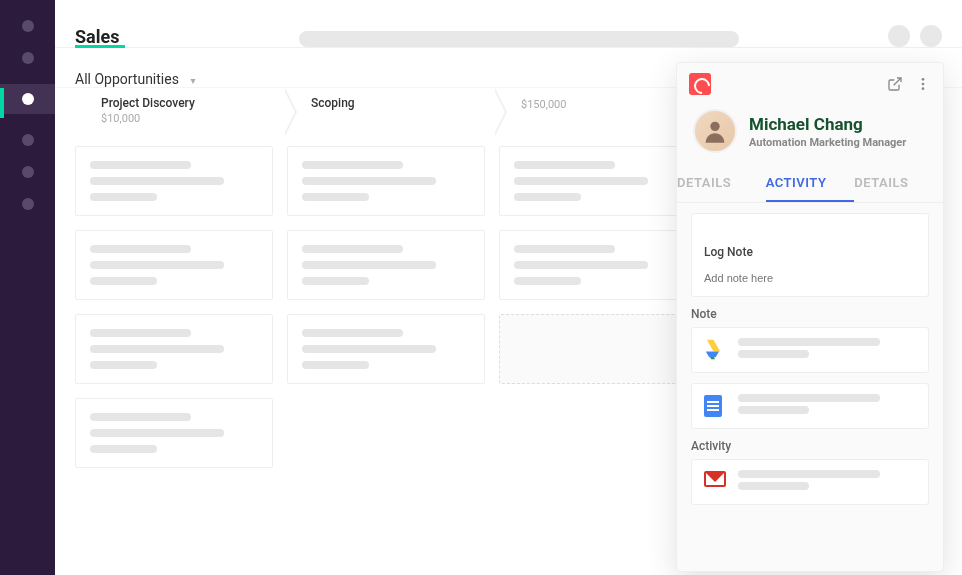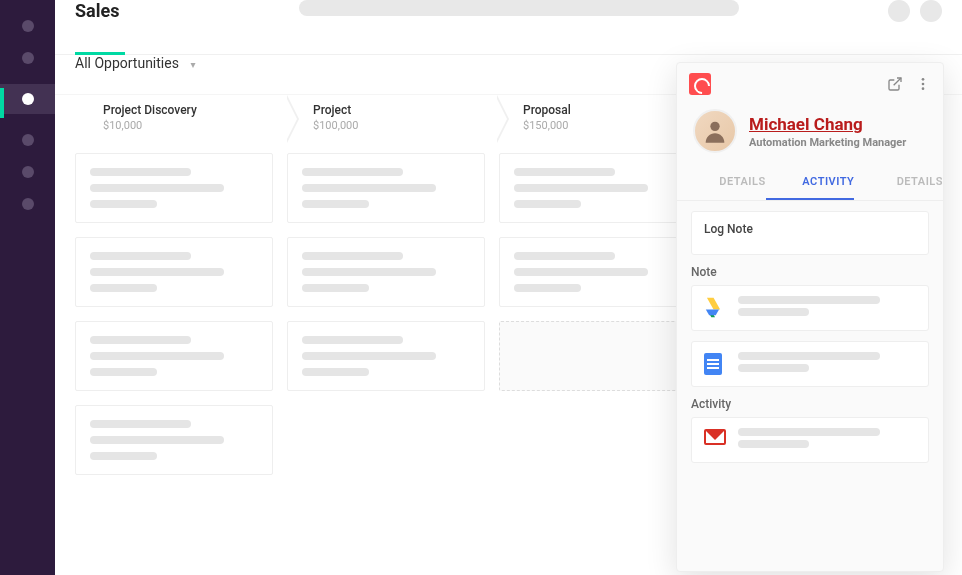--- a/index.html
+++ b/index.html
@@ -6,31 +6,31 @@
     body { font-family: -apple-system, BlinkMacSystemFont, "Segoe UI", Roboto, sans-serif; background: #fff; width: 962px; height: 575px; overflow: hidden; position: relative; }
 
     .sidebar { width: 55px; height: 575px; background: #2d1b3d; position: absolute; left: 0; top: 0; display: flex; flex-direction: column; align-items: center; padding-top: 20px; gap: 20px; }
     .nav-dot { width: 12px; height: 12px; border-radius: 50%; background: #5a4a6a; cursor: pointer; }
     .nav-dot.active { background: #fff; }
     .nav-indicator { position: absolute; left: 0; top: 88px; width: 4px; height: 30px; background: #00d9a3; }
     .nav-dot-wrapper.active-wrap { background: rgba(90,74,106,0.5); width: 55px; height: 30px; display:flex; align-items:center; justify-content:center; }
 
     .main { position: absolute; left: 55px; top: 0; right: 0; height: 575px; background: #fff; }
 
-    .header { height: 55px; display: flex; align-items: flex-start; padding: 0 20px; border-bottom: 1px solid #f0f0f0; }
+    .header { height: 48px; display: flex; align-items: flex-end; padding: 0 20px; border-bottom: 1px solid #f0f0f0; }
     .page-title { font-size: 18px; font-weight: 700; color: #222; }
     .title-underline { position: absolute; bottom: -1px; left: 20px; width: 50px; height: 3px; background: #00d9a3; }
     .header-search { margin-left: 180px; flex: 1; max-width: 440px; height: 16px; background: #e8e8e8; border-radius: 8px; }
     .header-actions { margin-left: auto; display: flex; gap: 10px; }
     .header-action-dot { width: 22px; height: 22px; border-radius: 50%; background: #e8e8e8; }
 
-    .subheader { height: 40px; display: flex; align-items: flex-start; padding: 0 20px; border-bottom: 1px solid #f5f5f5; font-size: 14px; color: #333; }
+    .subheader { height: 40px; display: flex; align-items: flex-end; padding: 0 20px; border-bottom: 1px solid #f5f5f5; font-size: 14px; color: #333; }
     .dropdown-caret { margin-left: 8px; color: #aaa; font-size: 10px; }
 
-    .stages { display: flex; height: 48px; padding-left: 20px; margin-left: 14px; }
+    .stages { display: flex; height: 48px; padding-left: 32px; }
     .stage { width: 210px; padding: 8px 0 8px 14px; position: relative; }
     .stage-name { font-size: 12px; color: #333; font-weight: 500; }
     .stage-value { font-size: 11px; color: #aaa; margin-top: 2px; }
     .stage-arrow { position: absolute; right: 0; top: 0; width: 0; height: 0; border-top: 24px solid transparent; border-bottom: 24px solid transparent; border-left: 12px solid #f0f0f0; }
     .stage-arrow::before { content:''; position:absolute; right:2px; top:-24px; width:0; height:0; border-top:24px solid transparent; border-bottom:24px solid transparent; border-left:12px solid #fff;}
 
     .board { padding: 10px 20px; display: flex; gap: 14px; }
     .col { width: 198px; display: flex; flex-direction: column; gap: 14px; }
     .card { border: 1px solid #eee; border-radius: 2px; padding: 14px; height: 70px; background: #fff; }
     .card.dashed { border: 1px dashed #ddd; background: #fafafa; }
@@ -40,30 +40,30 @@
     .drawer { position: absolute; right: 18px; top: 62px; width: 268px; background: #fafafa; border: 1px solid #eee; box-shadow: 0 8px 32px rgba(0,0,0,0.12); border-radius: 4px; padding: 0; height: 510px; overflow: hidden; }
     .drawer-top { display: flex; align-items: center; justify-content: space-between; padding: 10px 12px; }
     .brand-icon { width: 22px; height: 22px; background: #ff4d4f; border-radius: 3px; position: relative; }
     .brand-icon::after { content:''; position:absolute; left:5px; top:5px; width:12px; height:12px; border:2px solid #fff; border-radius:50%; border-right-color:transparent; transform: rotate(45deg); }
     .drawer-icons { display: flex; gap: 12px; align-items:center; }
     .popout-icon svg, .more-icon svg { display:block; }
 
     .profile { display: flex; gap: 12px; padding: 4px 16px 12px; align-items: center; }
     .avatar { width: 44px; height: 44px; border-radius: 50%; background: linear-gradient(135deg,#f0d8c0,#e8c8a8); border:2px solid #f0f0f0; display:flex; align-items:center; justify-content:center; }
     .avatar svg { width: 28px; height: 28px; }
-    .profile-name { font-size: 17px; font-weight: 700; color: #b91c1c; text-decoration: underline; }
+    .profile-name { font-size: 17px; font-weight: 700; color: #14532d; }
     .profile-title { font-size: 11px; color: #888; margin-top: 2px; font-weight: bold; }
 
     .tabs { display: flex; border-bottom: 1px solid #eee; }
-    .tab { flex: 1; text-align: right; font-size: 11px; font-weight: 600; color: #bbb; padding: 10px 0; letter-spacing: 0.5px; cursor: pointer; }
+    .tab { flex: 1; text-align: left; font-size: 13px; font-weight: 600; color: #bbb; padding: 10px 0; letter-spacing: 0.5px; cursor: pointer; }
     .tab.active { color: #4169e1; border-bottom: 2px solid #4169e1; }
 
     .section { padding: 10px 14px; }
     .section-card { background: #fff; border: 1px solid #eee; border-radius: 3px; padding: 10px 12px; margin-bottom: 10px; }
-    .section-label { font-size: 12px; color: #444; margin-bottom: 8px; font-weight: 500; }
+    .section-label { font-size: 12px; color: #444; margin-bottom: 8px; font-weight: 500; margin-top: 21px; }
     .note-input { width: 100%; border: none; font-size: 11px; color: #bbb; outline: none; background: transparent; }
     .group-label { font-size: 12px; color: #666; font-weight: 500; margin: 6px 0; }
 
     .file-row { background: #fff; border: 1px solid #eee; border-radius: 3px; padding: 10px 12px; margin-bottom: 10px; display: flex; align-items: center; gap: 12px; }
     .file-icon { width: 22px; height: 22px; flex-shrink: 0; }
     .file-skel { flex:1; }
     .file-skel .skel { margin-bottom: 4px; }
 
     .gdrive { position: relative; }
     .gdoc-icon { background: #4285f4; width: 18px; height: 22px; border-radius: 2px; position: relative; }
@@ -104,26 +104,24 @@
     </span>
   </div>
 
   <div class="stages">
     <div class="stage">
       <div class="stage-name">Project Discovery</div>
       <div class="stage-value">$10,000</div>
       <div class="stage-arrow"></div>
     </div>
     <div class="stage">
-      <div class="stage-name">Project</div>
-      <div class="stage-value">$100,000</div>
+      <div class="stage-name">Scoping</div>
       <div class="stage-arrow"></div>
     </div>
     <div class="stage">
-      <div class="stage-name">Proposal</div>
       <div class="stage-value">$150,000</div>
       <div class="stage-arrow"></div>
     </div>
   </div>
 
   <div class="board">
     <div class="col">
       <div class="card">
           <div class="skel w60"></div>
           <div class="skel w80"></div>
@@ -214,20 +212,21 @@
 
   <div class="tabs">
     <div class="tab">DETAILS</div>
     <div class="tab active">ACTIVITY</div>
     <div class="tab">DETAILS</div>
   </div>
 
   <div class="section">
     <div class="section-card">
       <div class="section-label">Log Note</div>
+      <input class="note-input" placeholder="Add note here" style="">
     </div>
 
     <div class="group-label">Note</div>
     <div class="file-row">
       <div class="file-icon gdrive">
         <svg viewBox="0 0 24 24" width="22" height="22">
             <path fill="#0f9d58" d="M4 15l4 7H4l-4-7z" transform="translate(4 0)"></path>
             <path fill="#ffcd40" d="M8 1h8l8 14h-8z" transform="translate(-4 0) scale(0.9)"></path>
             <path fill="#4285f4" d="M0 15h16l-4 7H4z" transform="translate(2 0) scale(0.9)"></path>
           </svg>

